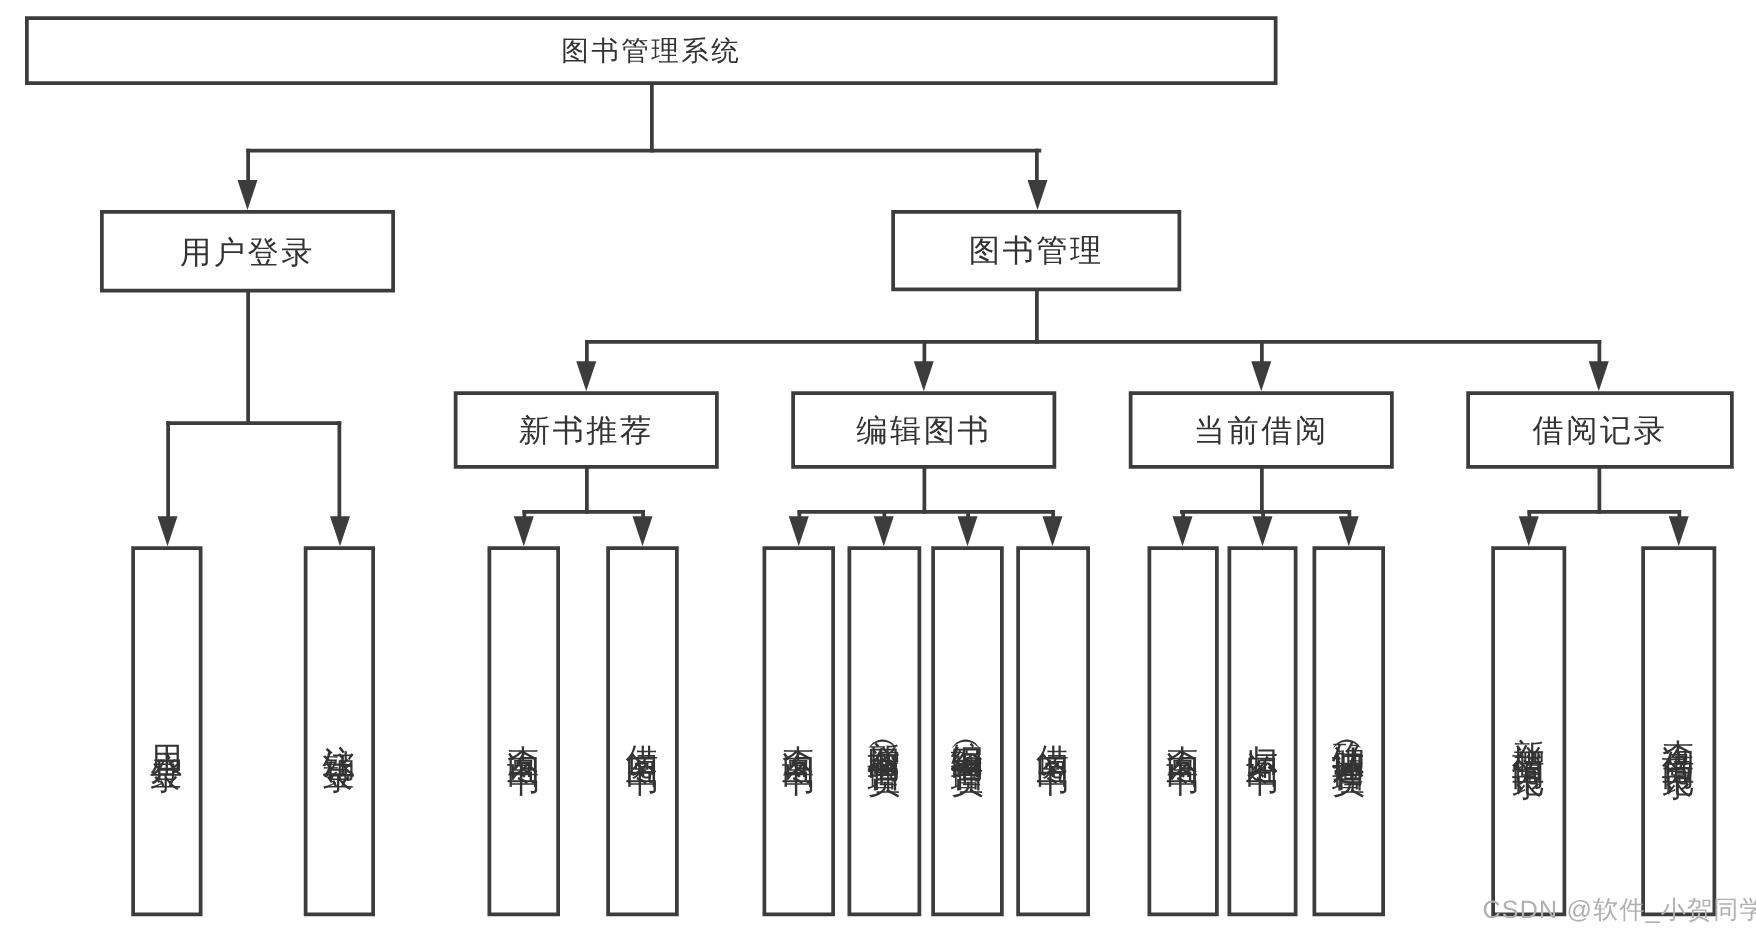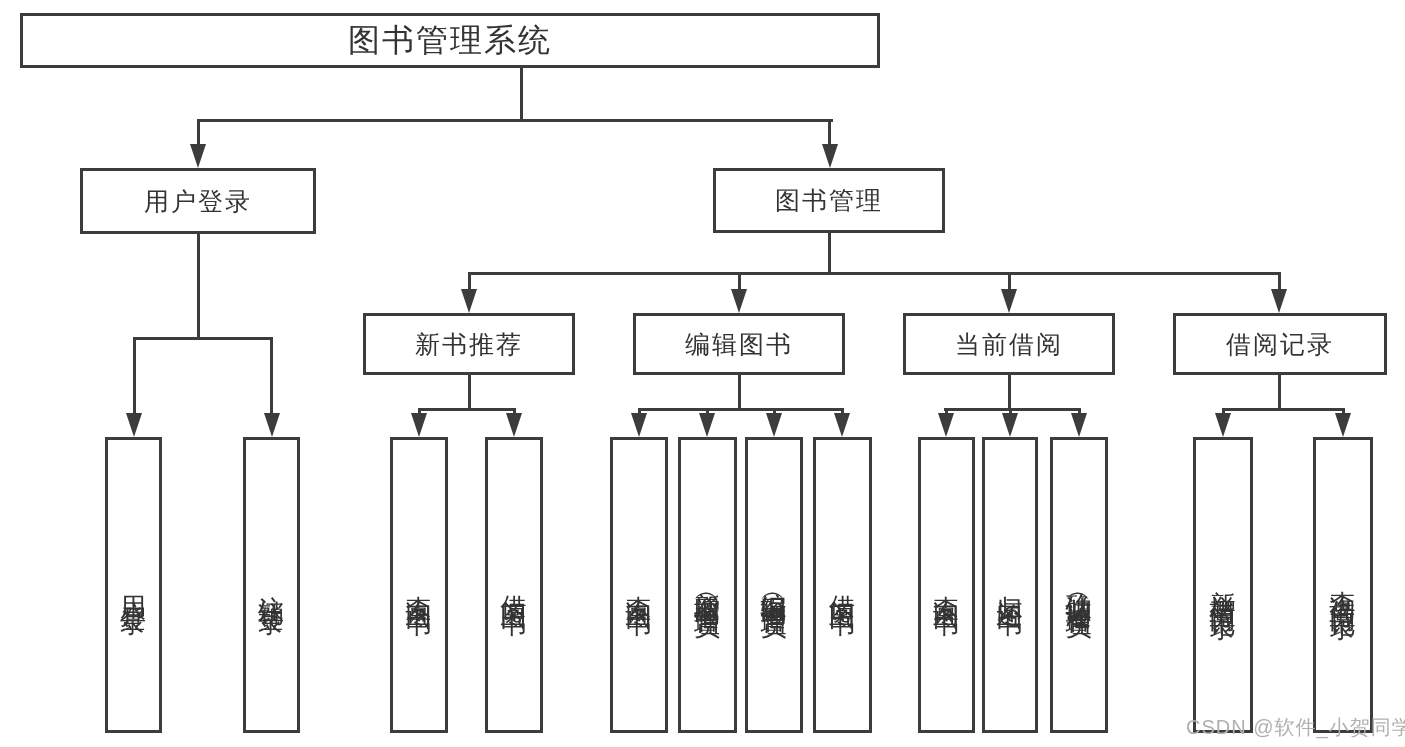--- a/index.html
+++ b/index.html
@@ -27,21 +27,21 @@
   .watermark {
     position:absolute; left:1186px; top:714px;
     color:#b0b0b0; font-size:20px; letter-spacing:1px; white-space:nowrap;
   }
 </style>
 </head>
 <body>
 
 <div class="stage">
 
-  <div class="box" style="left:20px;top:13px;width:860px;height:55px;font-size:32px">图书管理系统</div>
+  <div class="box" style="left:20px;top:13px;width:1002px;height:55px;font-size:22px">图书管理系统</div>
 
   <div class="box" style="left:80px;top:168px;width:236px;height:66px">用户登录</div>
   <div class="box" style="left:713px;top:168px;width:232px;height:65px">图书管理</div>
 
   <div class="box" style="left:363px;top:313px;width:212px;height:62px">新书推荐</div>
   <div class="box" style="left:633px;top:313px;width:212px;height:62px">编辑图书</div>
   <div class="box" style="left:1173px;top:313px;width:214px;height:62px">借阅记录</div>
   <div class="box" style="left:903px;top:313px;width:212px;height:62px">当前借阅</div>
 
   <div class="box vbox" style="left:105px;top:437px;width:57px;height:296px">用户登录</div>

